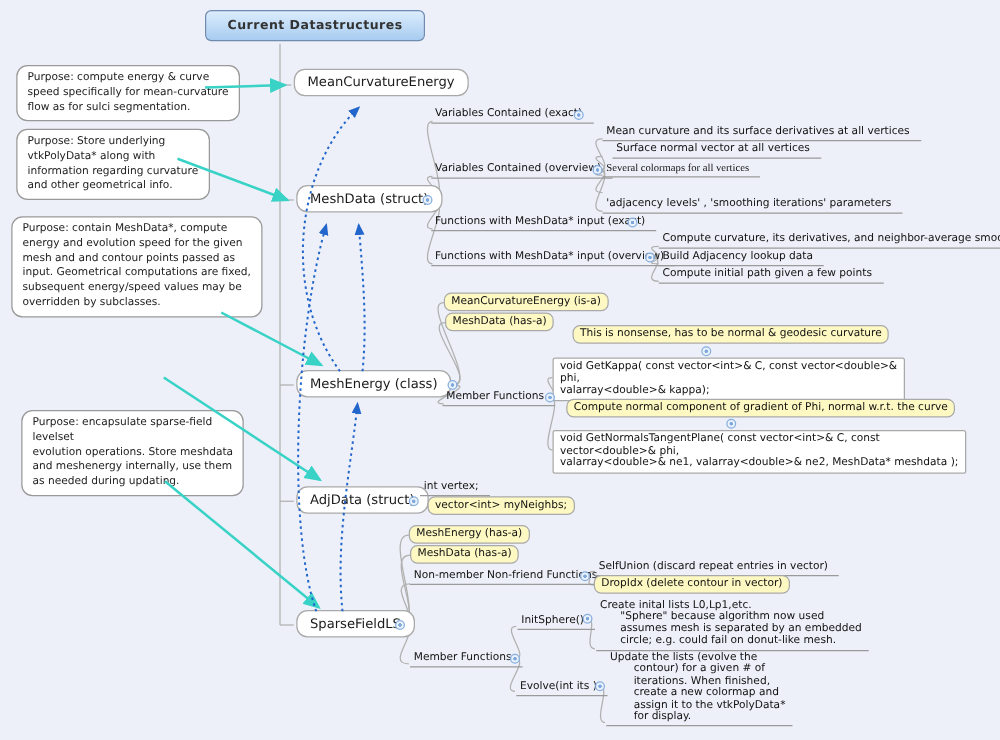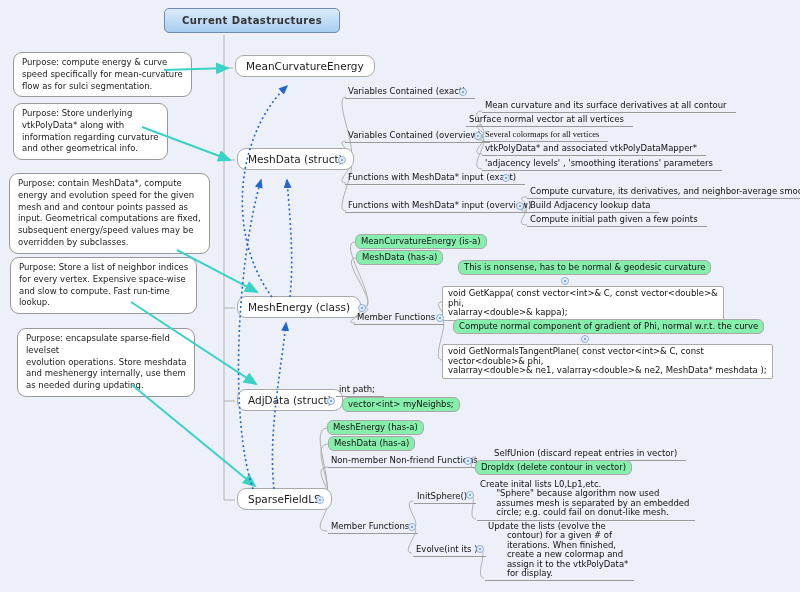--- a/index.html
+++ b/index.html
@@ -4,21 +4,21 @@
 <style>
   html,body{margin:0;padding:0;}
   body{background:#edf0f8;font-family:"DejaVu Sans","Liberation Sans",sans-serif;}
   #stage{position:relative;width:800px;height:592px;background:#edf0f8;overflow:hidden;}
   svg.layer{position:absolute;left:0;top:0;pointer-events:none;}
   .root{position:absolute;background:linear-gradient(#dcedfc,#a8ccf1);border:1px solid #6f8cb0;
         border-radius:5px;padding:6px 17px;font-size:10px;font-weight:bold;color:#333;
         letter-spacing:.4px;white-space:nowrap;z-index:3;}
   .bubble{position:absolute;background:#fff;border:1px solid #a9a9a9;border-radius:9px;
         padding:4px 10px;font-size:10.5px;color:#1b1b1b;white-space:nowrap;z-index:3;}
-  .sbubble{position:absolute;background:#86efac;border:1px solid #a9a9a9;border-radius:6px;
+  .sbubble{position:absolute;background:#fef9c3;border:1px solid #a9a9a9;border-radius:6px;
         padding:1px 5px 2px 5px;font-size:8.5px;color:#111;white-space:nowrap;z-index:3;}
   .code{position:absolute;background:#fff;border:1px solid #a9a9a9;border-radius:2px;
         padding:2px 5px;font-size:8.5px;line-height:9.6px;color:#111;white-space:pre;z-index:3;}
   .fork{position:absolute;font-size:8.5px;color:#111;border-bottom:1px solid #9a9a9a;
         padding:0 9px 2px 3px;white-space:nowrap;z-index:3;}
   .forkblock{position:absolute;font-size:8.5px;line-height:9.4px;color:#111;
         border-bottom:1px solid #9a9a9a;padding:0 6px 2px 3px;white-space:pre;z-index:3;}
   .note{position:absolute;background:#fff;border:1px solid #999;border-radius:9px;
         padding:4px 8px;font-size:8.5px;line-height:11.8px;color:#222;white-space:pre;z-index:3;}
   .fold{position:absolute;width:8px;height:8px;border-radius:50%;
@@ -78,68 +78,63 @@
   <div class="note" style="left:13px;top:103px;">Purpose: Store underlying
 vtkPolyData* along with
 information regarding curvature
 and other geometrical info.</div>
   <div class="note" style="left:9px;top:173px;">Purpose: contain MeshData*, compute
 energy and evolution speed for the given
 mesh and and contour points passed as
 input. Geometrical computations are fixed,
 subsequent energy/speed values may be
 overridden by subclasses.</div>
-  <div class="note" style="left:10px;top:257px;">Purpose: Store a list of neighbor indices
-for every vertex. Expensive space-wise
-and slow to compute. Fast run-time
-lookup.</div>
   <div class="note" style="left:17px;top:328px;">Purpose: encapsulate sparse-field
 levelset
 evolution operations. Store meshdata
 and meshenergy internally, use them
 as needed during updating.</div>
 
   <div class="bubble" style="left:235px;top:55px;">MeanCurvatureEnergy</div>
   <div class="bubble" style="left:237px;top:148px;">MeshData (struct)</div>
   <div class="bubble" style="left:237px;top:296px;">MeshEnergy (class)</div>
   <div class="bubble" style="left:237px;top:389px;">AdjData (struct)</div>
   <div class="bubble" style="left:237px;top:488px;">SparseFieldLS</div>
 
   <div class="fork" style="left:345px;top:86px;">Variables Contained (exact)</div>
   <div class="fork" style="left:345px;top:130px;">Variables Contained (overview)</div>
-  <div class="fork" style="left:482px;top:100px;">Mean curvature and its surface derivatives at all contour</div>
-  <div class="fork" style="left:466px;top:114px;">Surface normal vector at all vertices</div>
+  <div class="fork" style="left:482px;top:100px;">Mean curvature and its surface derivatives at all vertices</div>
+  <div class="fork" style="left:490px;top:114px;">Surface normal vector at all vertices</div>
   <div class="fork" style="left:482px;top:129px;font-family:Liberation Serif, serif;">Several colormaps for all vertices</div>
-  <div class="fork" style="left:482px;top:143px;">vtkPolyData* and associated vtkPolyDataMapper*</div>
   <div class="fork" style="left:482px;top:158px;">'adjacency levels' , 'smoothing iterations' parameters</div>
   <div class="fork" style="left:345px;top:172px;">Functions with MeshData* input (exact)</div>
   <div class="fork" style="left:345px;top:200px;">Functions with MeshData* input (overview)</div>
   <div class="fork" style="left:527px;top:186px;">Compute curvature, its derivatives, and neighbor-average smooth it</div>
   <div class="fork" style="left:527px;top:200px;">Build Adjacency lookup data</div>
   <div class="fork" style="left:527px;top:214px;">Compute initial path given a few points</div>
 
   <div class="sbubble" style="left:355px;top:234px;">MeanCurvatureEnergy (is-a)</div>
   <div class="sbubble" style="left:356px;top:250px;">MeshData (has-a)</div>
   <div class="fork" style="left:354px;top:312px;">Member Functions</div>
   <div class="sbubble" style="left:458px;top:260px;">This is nonsense, has to be normal &amp; geodesic curvature</div>
   <div class="code" style="left:442px;top:286px;">void GetKappa( const vector&lt;int&gt;&amp; C, const vector&lt;double&gt;&amp;
 phi,
 valarray&lt;double&gt;&amp; kappa);</div>
   <div class="sbubble" style="left:453px;top:319px;">Compute normal component of gradient of Phi, normal w.r.t. the curve</div>
   <div class="code" style="left:442px;top:344px;">void GetNormalsTangentPlane( const vector&lt;int&gt;&amp; C, const
 vector&lt;double&gt;&amp; phi,
 valarray&lt;double&gt;&amp; ne1, valarray&lt;double&gt;&amp; ne2, MeshData* meshdata );</div>
 
-  <div class="fork" style="left:336px;top:384px;">int path;</div>
+  <div class="fork" style="left:336px;top:384px;">int vertex;</div>
   <div class="sbubble" style="left:342px;top:397px;">vector&lt;int&gt; myNeighbs;</div>
 
   <div class="sbubble" style="left:327px;top:420px;">MeshEnergy (has-a)</div>
   <div class="sbubble" style="left:328px;top:436px;">MeshData (has-a)</div>
   <div class="fork" style="left:328px;top:455px;">Non-member Non-friend Functions</div>
-  <div class="fork" style="left:476px;top:448px;margin-left:15px;">SelfUnion (discard repeat entries in vector)</div>
+  <div class="fork" style="left:476px;top:448px;">SelfUnion (discard repeat entries in vector)</div>
   <div class="sbubble" style="left:475px;top:460px;">DropIdx (delete contour in vector)</div>
   <div class="fork" style="left:328px;top:521px;">Member Functions</div>
   <div class="fork" style="left:414px;top:491px;">InitSphere()</div>
   <div class="forkblock" style="left:477px;top:480px;">Create inital lists L0,Lp1,etc.
       "Sphere" because algorithm now used
       assumes mesh is separated by an embedded
       circle; e.g. could fail on donut-like mesh.</div>
   <div class="fork" style="left:413px;top:544px;">Evolve(int its )</div>
   <div class="forkblock" style="left:485px;top:522px;">Update the lists (evolve the
        contour) for a given # of

